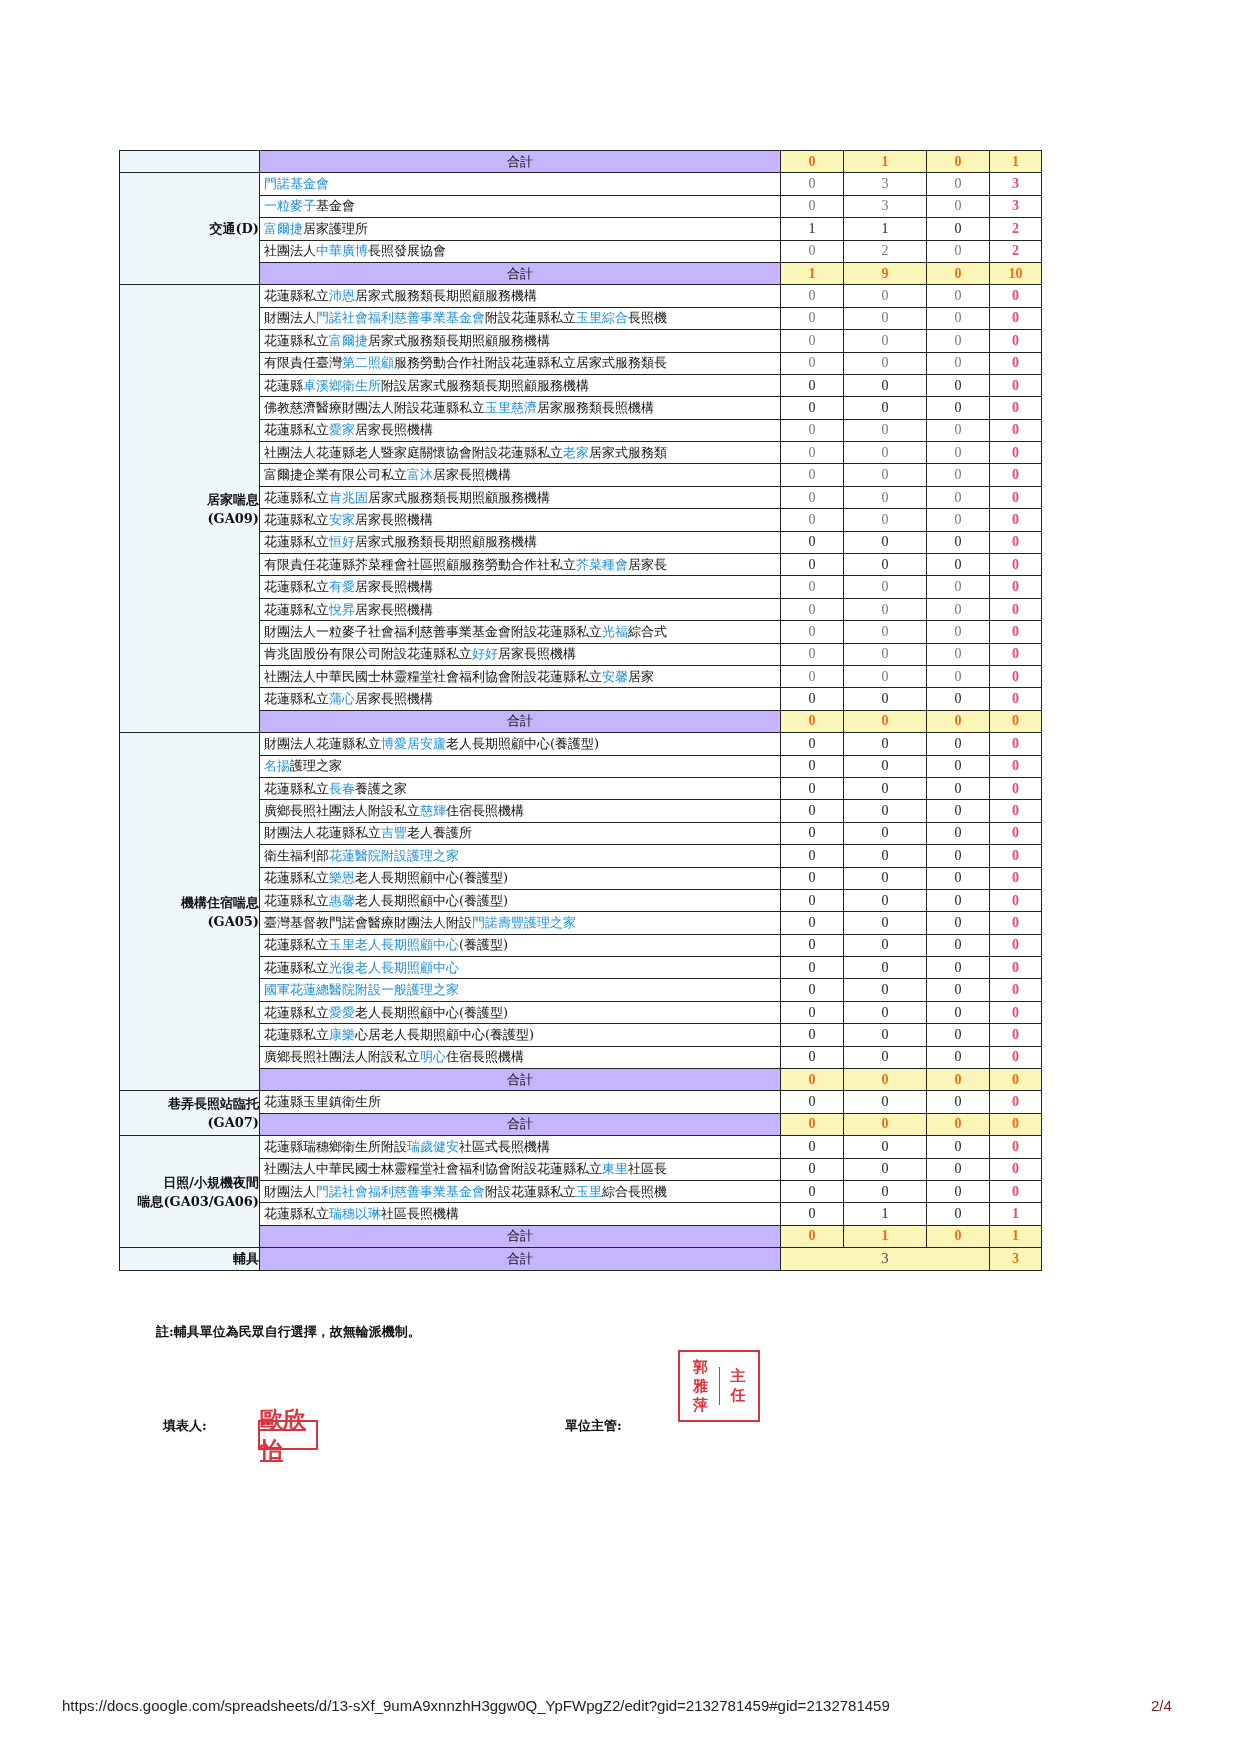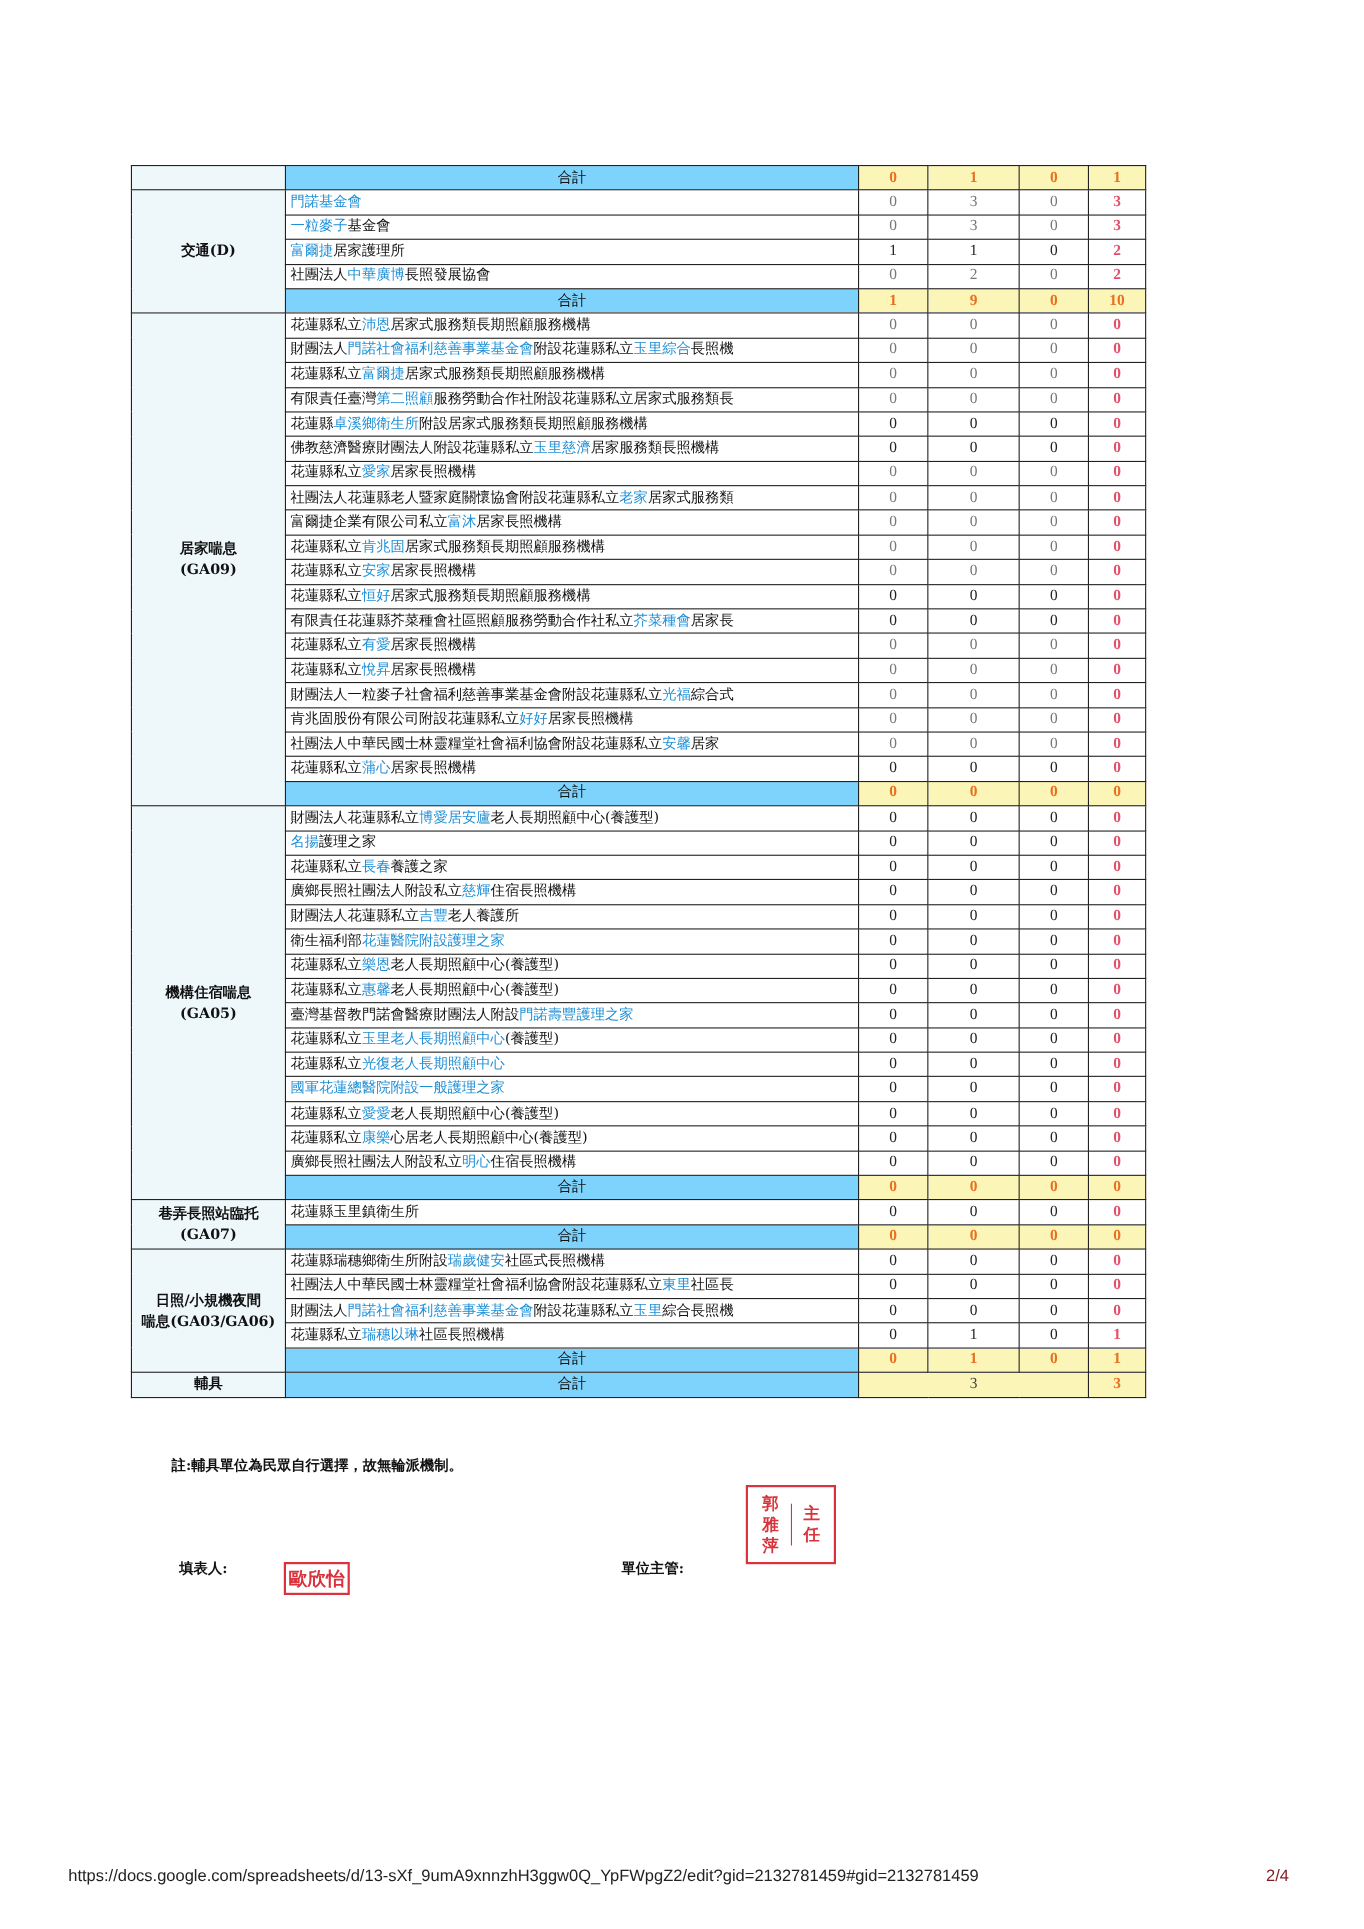--- a/index.html
+++ b/index.html
@@ -8,35 +8,35 @@
   .sheet { position: absolute; left: 119px; top: 150px; border-collapse: collapse;
            table-layout: fixed; width: 915px; }
   .sheet td { border: 1.5px solid #222; height: 21.4px; padding: 0; font-size: 13px;
               line-height: 20px; overflow: hidden; white-space: nowrap; }
   .sheet col.c-cat { width: 140px; }
   .sheet col.c-name { width: 521px; }
   .sheet col.c-n { width: 63px; }
   .sheet col.c-n2 { width: 83px; }
   .sheet col.c-n3 { width: 63px; }
   .sheet col.c-t { width: 52px; }
-  td.cat { background: #eef8fb; text-align: center; font-weight: bold; white-space: normal;
+  td.cat { background: #eef8fb; text-align: right; font-weight: bold; white-space: normal;
            line-height: 19px; font-size: 13px; }
   td.name { padding-left: 4px; }
   td.name .hl { color: #1f8fd6; }
-  td.sum-label { background: #7dd3fc; text-align: center; margin-left: 11px; }
+  td.sum-label { background: #c4b5fd; text-align: center; margin-left: 11px; }
   td.num { text-align: center; color: #777; font-family: "Liberation Serif", serif; font-size: 14px; }
   td.num.dark { color: #222; }
   td.tot { text-align: center; color: #e0506a; font-family: "Liberation Serif", serif; font-size: 14px; font-weight: bold; }
   tr.sum td.num, tr.sum td.tot { background: #fbf6b8; color: #e8701f; font-weight: bold; }
   tr.sum td.tot { color: #e8701f; }
   .note { position: absolute; left: 128px; top: 1323px; font-size: 13px; font-weight: bold; padding-left: 28px; }
   .sig-label { position: absolute; font-size: 13px; font-weight: bold; }
   .stamp { position: absolute; border: 2px solid #d9343e; color: #d9343e; font-weight: bold;
            display: flex; align-items: center; justify-content: center; }
-  .stamp-sm { left: 258px; top: 1420px; width: 56px; height: 26px; font-size: 17px; letter-spacing: 0; }
+  .stamp-sm { left: 258px; top: 1420px; width: 56px; height: 26px; font-size: 23px; letter-spacing: 0; text-decoration: underline; }
   .stamp-lg { left: 678px; top: 1350px; width: 74px; height: 68px; font-size: 15px;
               display: grid; grid-template-columns: 1fr 1fr; gap: 0; padding: 0 2px; }
   .stamp-lg .col { display: flex; flex-direction: column; align-items: center; justify-content: center;
                    line-height: 19px; }
   .stamp-lg .col.right { border-left: 1.5px solid #d9343e; justify-content: space-around; }
   .footer-url { position: absolute; left: 62px; top: 1697px; font-family: "Liberation Sans", sans-serif;
                 font-size: 15px; color: #222; }
   .footer-page { position: absolute; left: 1151px; top: 1697px; font-family: "Liberation Sans", sans-serif;
                  font-size: 15px; color: #7f1d1d; }
 </style>

